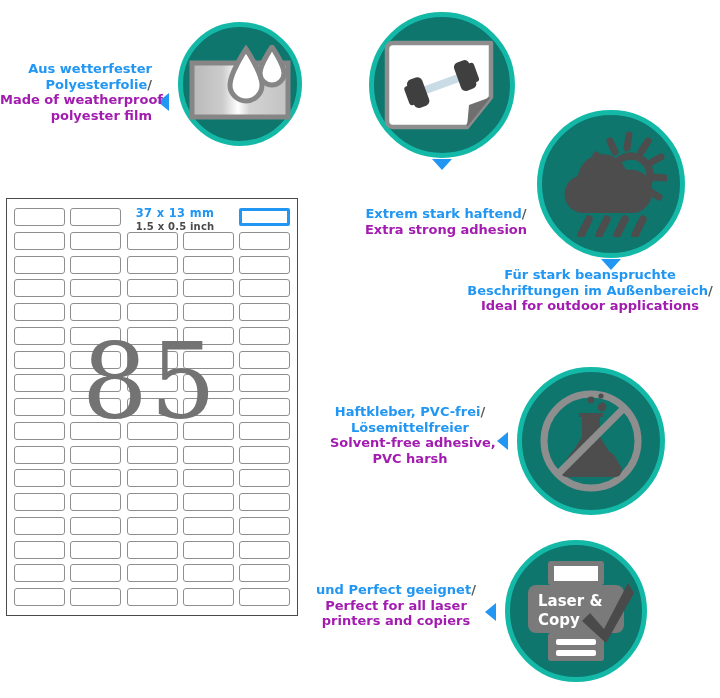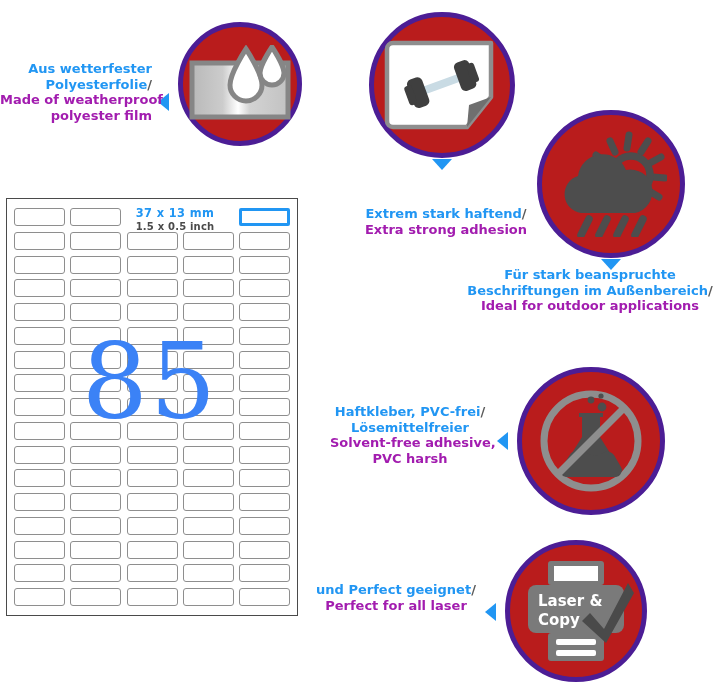--- a/index.html
+++ b/index.html
@@ -8,22 +8,22 @@
     background: #ffffff;
     font-family: "DejaVu Sans", sans-serif;
     overflow: hidden;
   }
   #stage { position: relative; width: 720px; height: 698px; background:#fff; }
 
   
   .feat-circle {
     position: absolute;
     border-radius: 50%;
-    border: 5px solid #4c1d95;
-    background: #b91c1c;
+    border: 5px solid #14b8a6;
+    background: #0f766e;
     display: flex; align-items: center; justify-content: center;
   }
   .feat-icon { width: 100%; height: 100%; display:flex; align-items:center; justify-content:center; }
   .feat-icon svg { display:block; }
 
   
   .caption { position: absolute; }
   .cap-line { font-size: 13px; font-weight: bold; line-height: 15.6px; white-space: nowrap; }
   .cap-de { color: #2196f3; }
   .cap-en { color: #a21caf; }
@@ -89,21 +89,21 @@
     letter-spacing: 0.2px; line-height: 13px;
   }
   #big-count {
     position: absolute;
     left: 60px; top: 330px;
     width: 180px;
     text-align: center;
     font-family: "DejaVu Serif", serif;
     font-size: 104px;
     font-weight: 400;
-    color: #3b82f6;
+    color: #737373;
     line-height: 104px;
     letter-spacing: 2px;
     z-index: 7;
     pointer-events: none;
   }
 </style>
 </head>
 <body>
 
 <div id="stage">
@@ -236,20 +236,21 @@
         <path d="M72 56 L86 72 L110 26 L116 36 L88 86 L64 64 Z" fill="#4a4a4a"></path>
       </svg>
     </div>
   </div>
   <div class="arrow arrow-left" style="left:485px; top:603px;"></div>
   <div class="caption tc" style="left:310px; top:582px; width:172px;">
     <div class="cap-line">
       <span class="cap-de">und Perfect geeignet</span><span class="cap-slash">/</span>
     </div>
     <div class="cap-line cap-en">Perfect for all laser</div>
+    <div class="cap-line cap-en">printers and copiers</div>
   </div>
 
   <div id="sheet">
     <div id="sheet-inner">
         <div class="sheet-row">
           <div class="label-cell"></div>
           <div class="label-cell"></div>
           <div class="label-cell dim-host"></div>
           <div class="label-cell dim-host"></div>
           <div class="label-cell highlight"></div>

